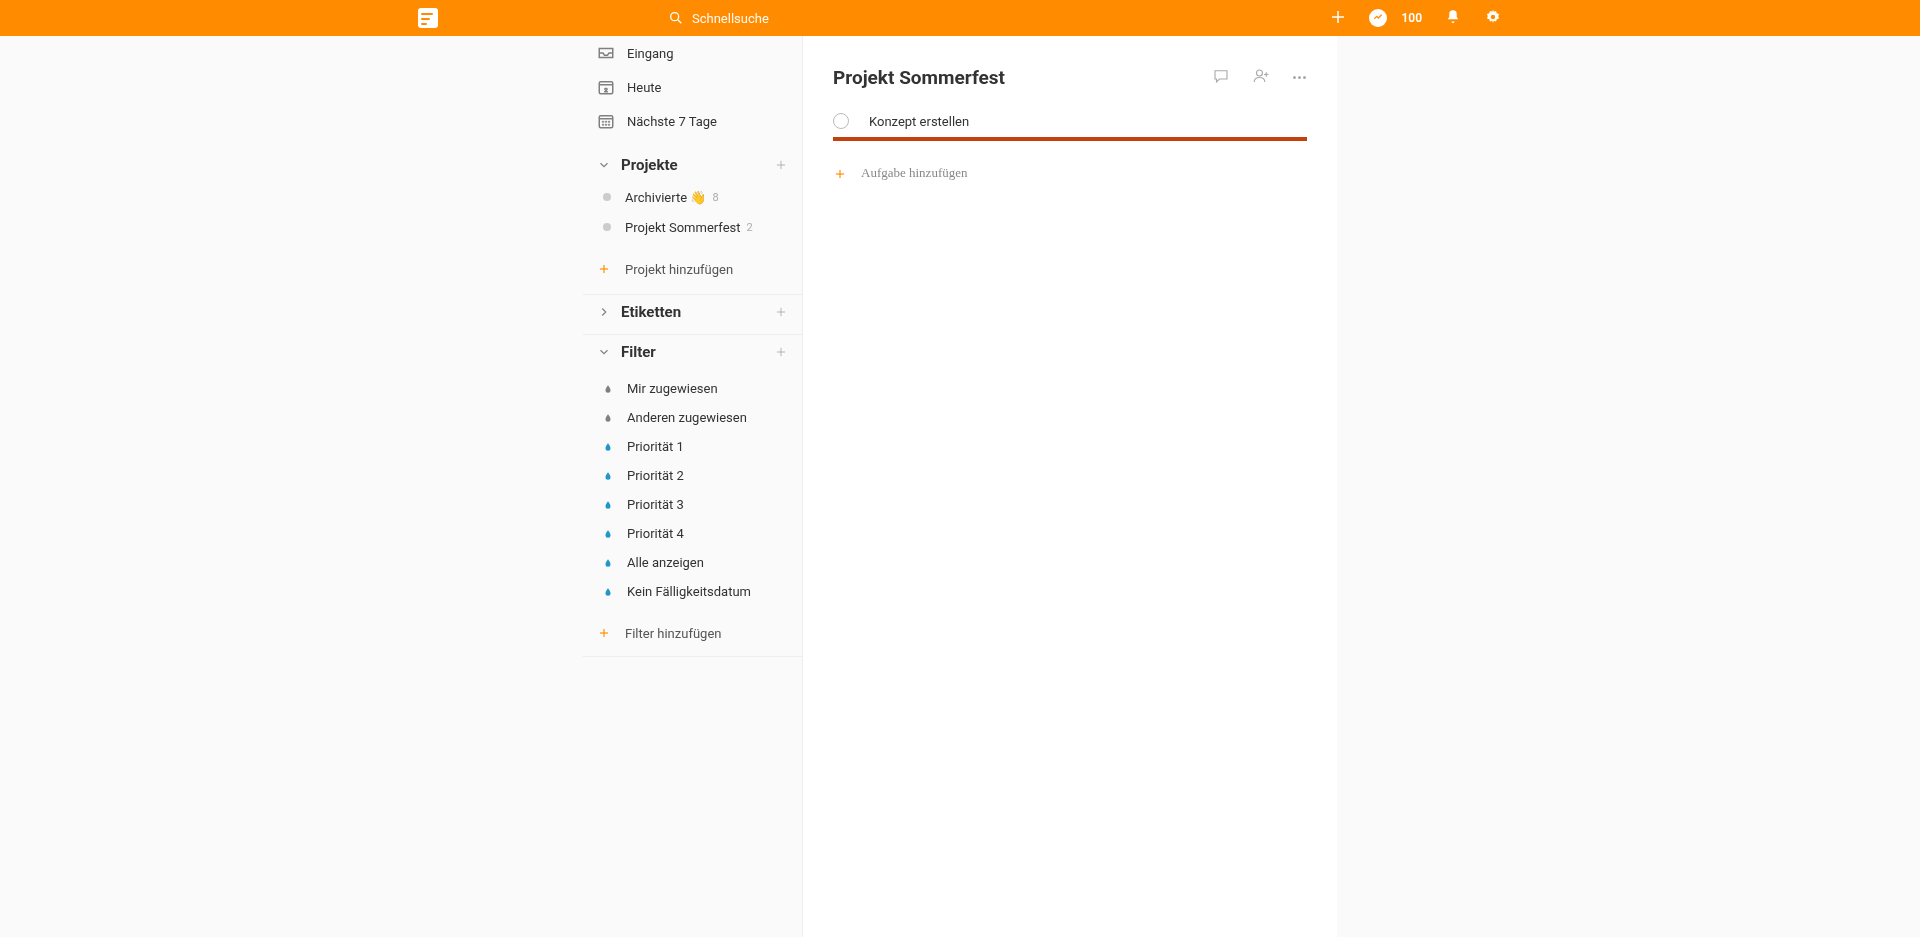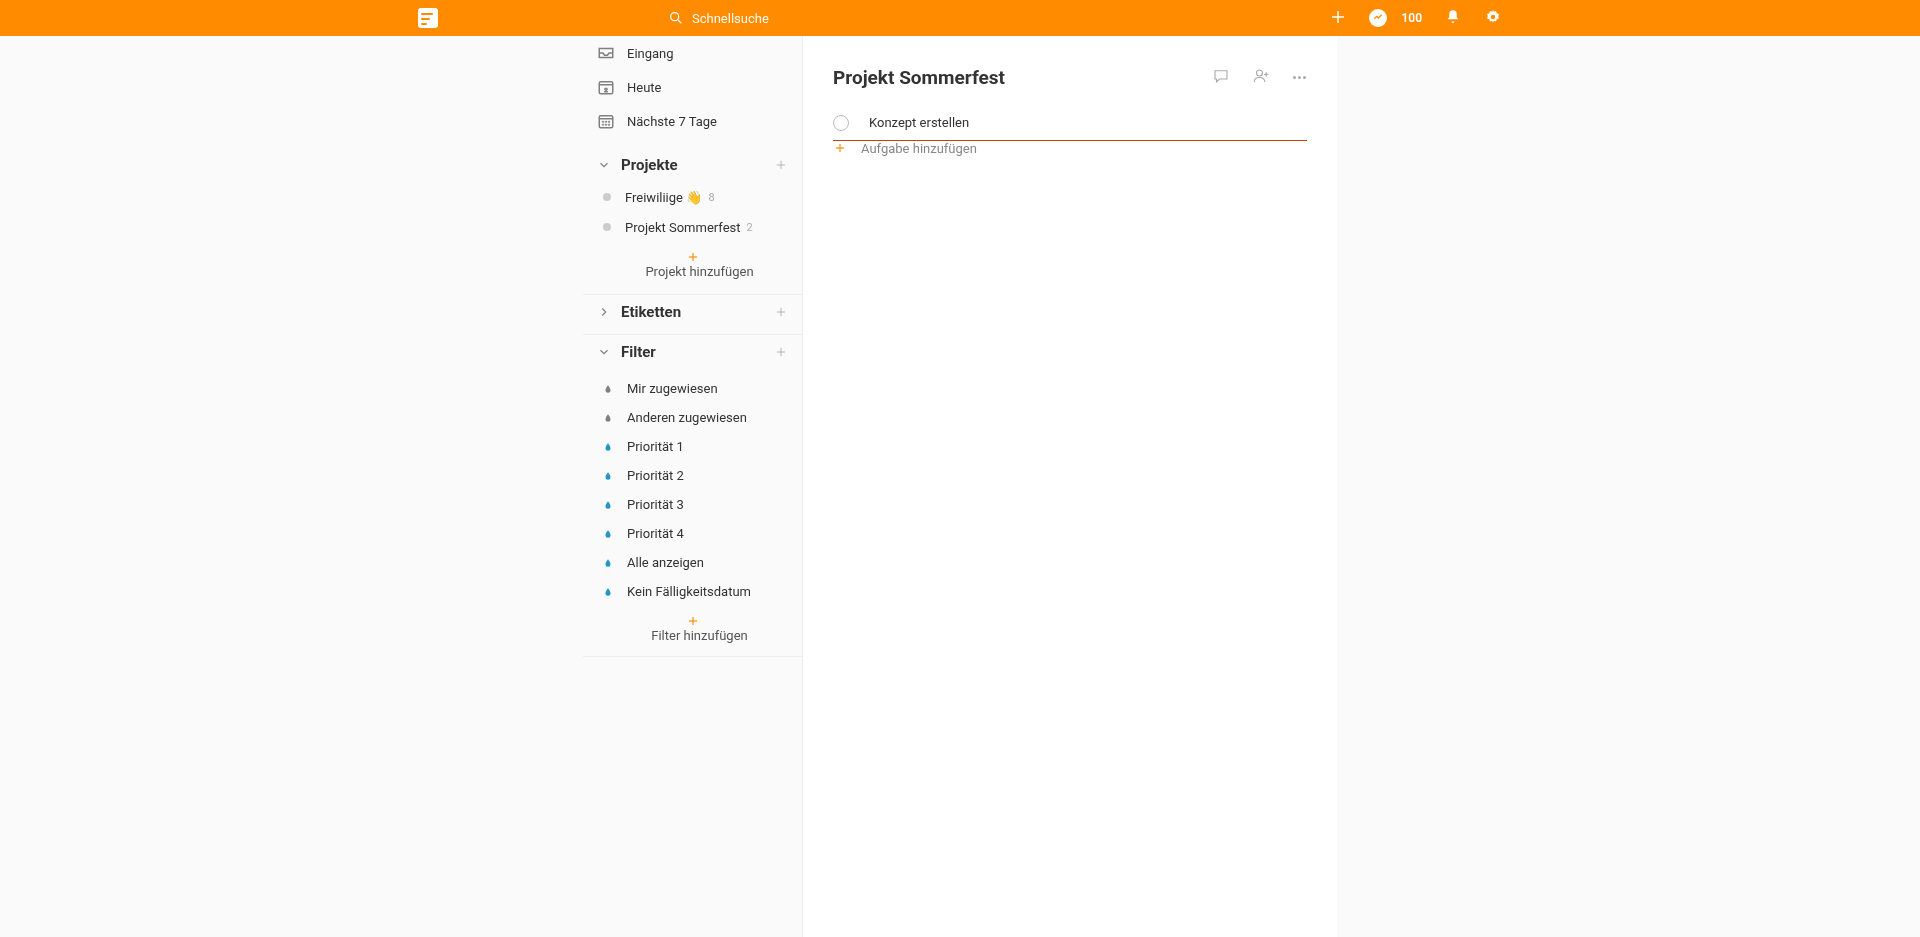--- a/index.html
+++ b/index.html
@@ -138,21 +138,21 @@
 
   .project-item { padding-left:14px; height:30px; }
   .project-item .dot {
     width:8px;height:8px;border-radius:50%;
     background:#ccc;
     margin-left:6px;
   }
   .project-item .label { margin-left:14px; font-size:13px; color:#333; }
   .project-item .count { margin-left:6px; font-size:11px; color:#aaa; }
 
-  .add-item { height:38px; color:#ff8c00; margin-top:8px;flex-direction:column; }
+  .add-item { height:38px; color:#ff8c00; margin-top:8px; }
   .add-item svg { width:14px;height:14px; stroke:#ff8c00; stroke-width:2; }
   .add-item span { margin-left:14px; font-size:13px; color:#555; }
 
   .archived {
     color:#aaa;
     font-size:12px;
     height:40px;
     margin-top:18px;
     padding-left:22px;
   }
@@ -181,35 +181,36 @@
   .content-actions { display:flex; gap:22px; }
   .content-actions svg { width:18px;height:18px; stroke:#aaa; fill:none; }
   .dots span {
     width:3px;height:3px;border-radius:50%;background:#aaa;display:inline-block;margin:0 1px;
   }
 
   .task {
     display:flex;
     align-items:center;
     height:36px;
-    border-bottom:1px solid #c2410c;
+    border-bottom:4px solid #c2410c;
     cursor:pointer;
   }
   .task .circle {
     width:16px;height:16px;
     border:1px solid #bbb;
     border-radius:50%;
   }
   .task .tlabel { margin-left:20px; font-size:13px; color:#333; }
 
   .add-task {
     display:flex;
-    align-items:flex-start;
+    align-items:flex-end;
     height:40px;
     cursor:pointer;
+    font-family:Liberation Serif, serif;
   }
   .add-task svg { width:14px;height:14px; stroke:#ff8c00; stroke-width:2; }
   .add-task span { margin-left:14px; font-size:13px; color:#888; }
 
   .cal-badge {
     font-size:8px; font-weight:700; fill:#808080;
   }
 </style>
 </head>
 <body>
@@ -300,21 +301,21 @@
         <span class="title">Projekte</span>
         <svg class="plus" viewBox="0 0 24 24">
             <line x1="12" y1="5" x2="12" y2="19"></line>
             <line x1="5" y1="12" x2="19" y2="12"></line>
           </svg>
       </div>
 
       <div id="projects-list">
           <div class="project-item">
             <span class="dot"></span>
-    <span class="label">Freiwiliige 👋</span>
+    <span class="label">Archivierte 👋</span>
     <span class="count">8</span>
           </div>
           <div class="project-item">
             <span class="dot"></span>
     <span class="label">Projekt Sommerfest</span>
     <span class="count">2</span>
           </div>
         </div>
 
       <div class="add-item">

